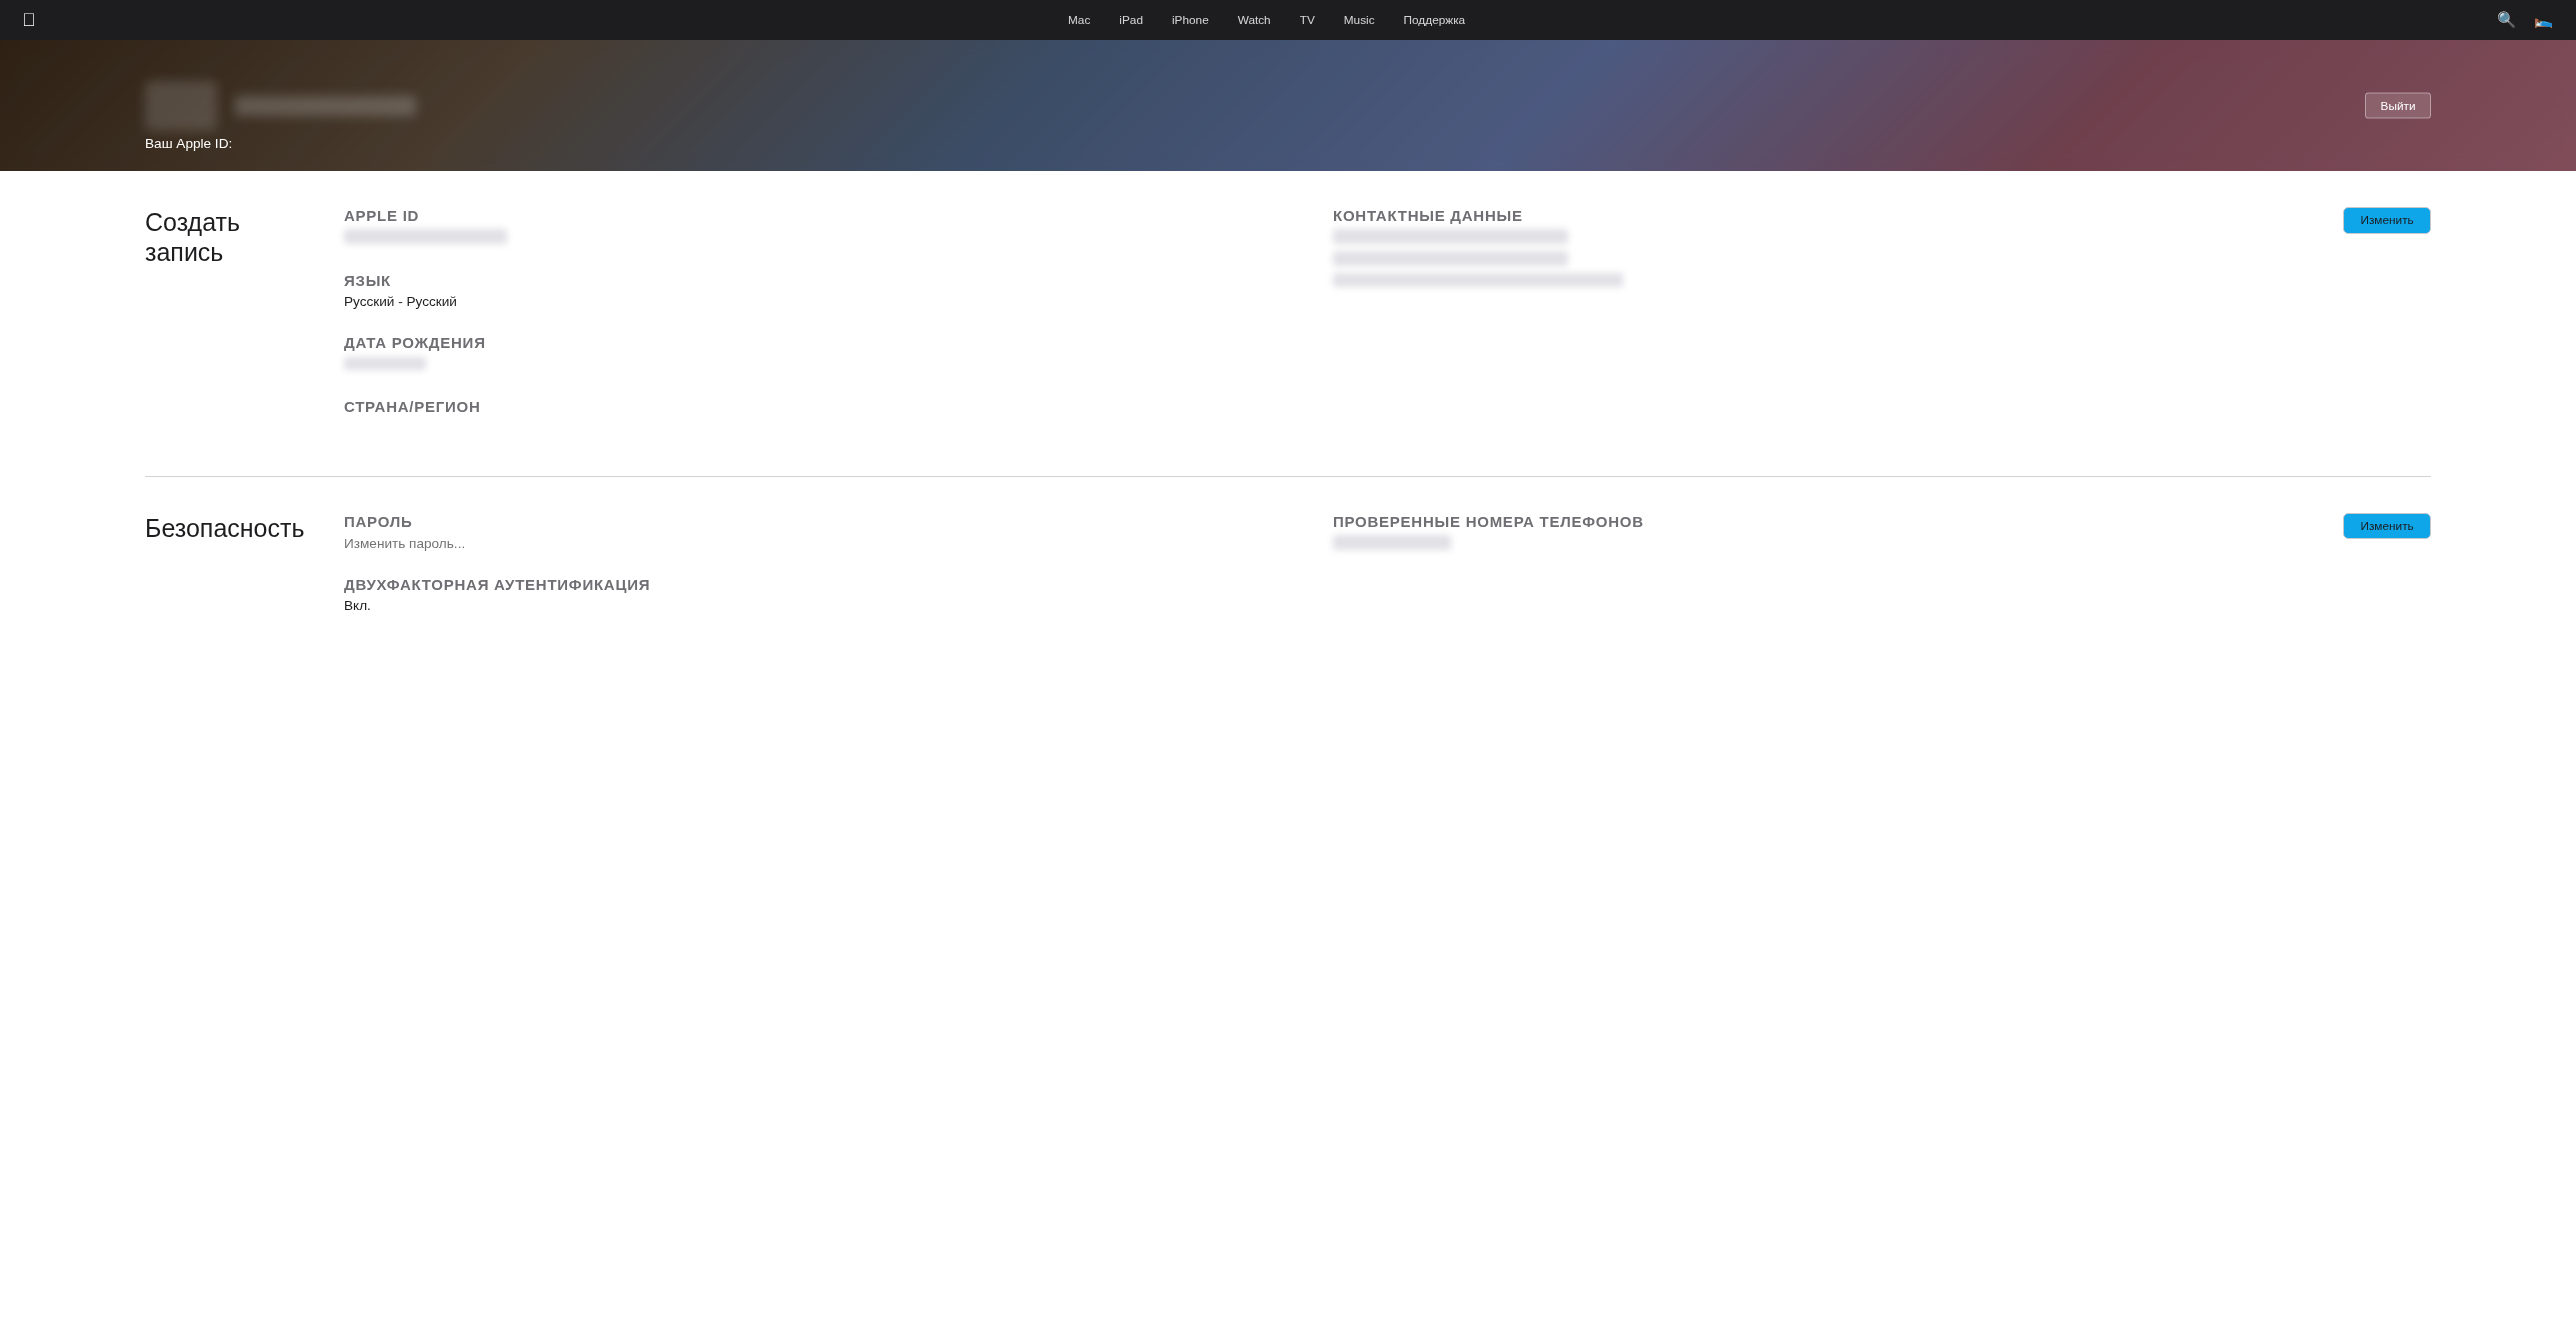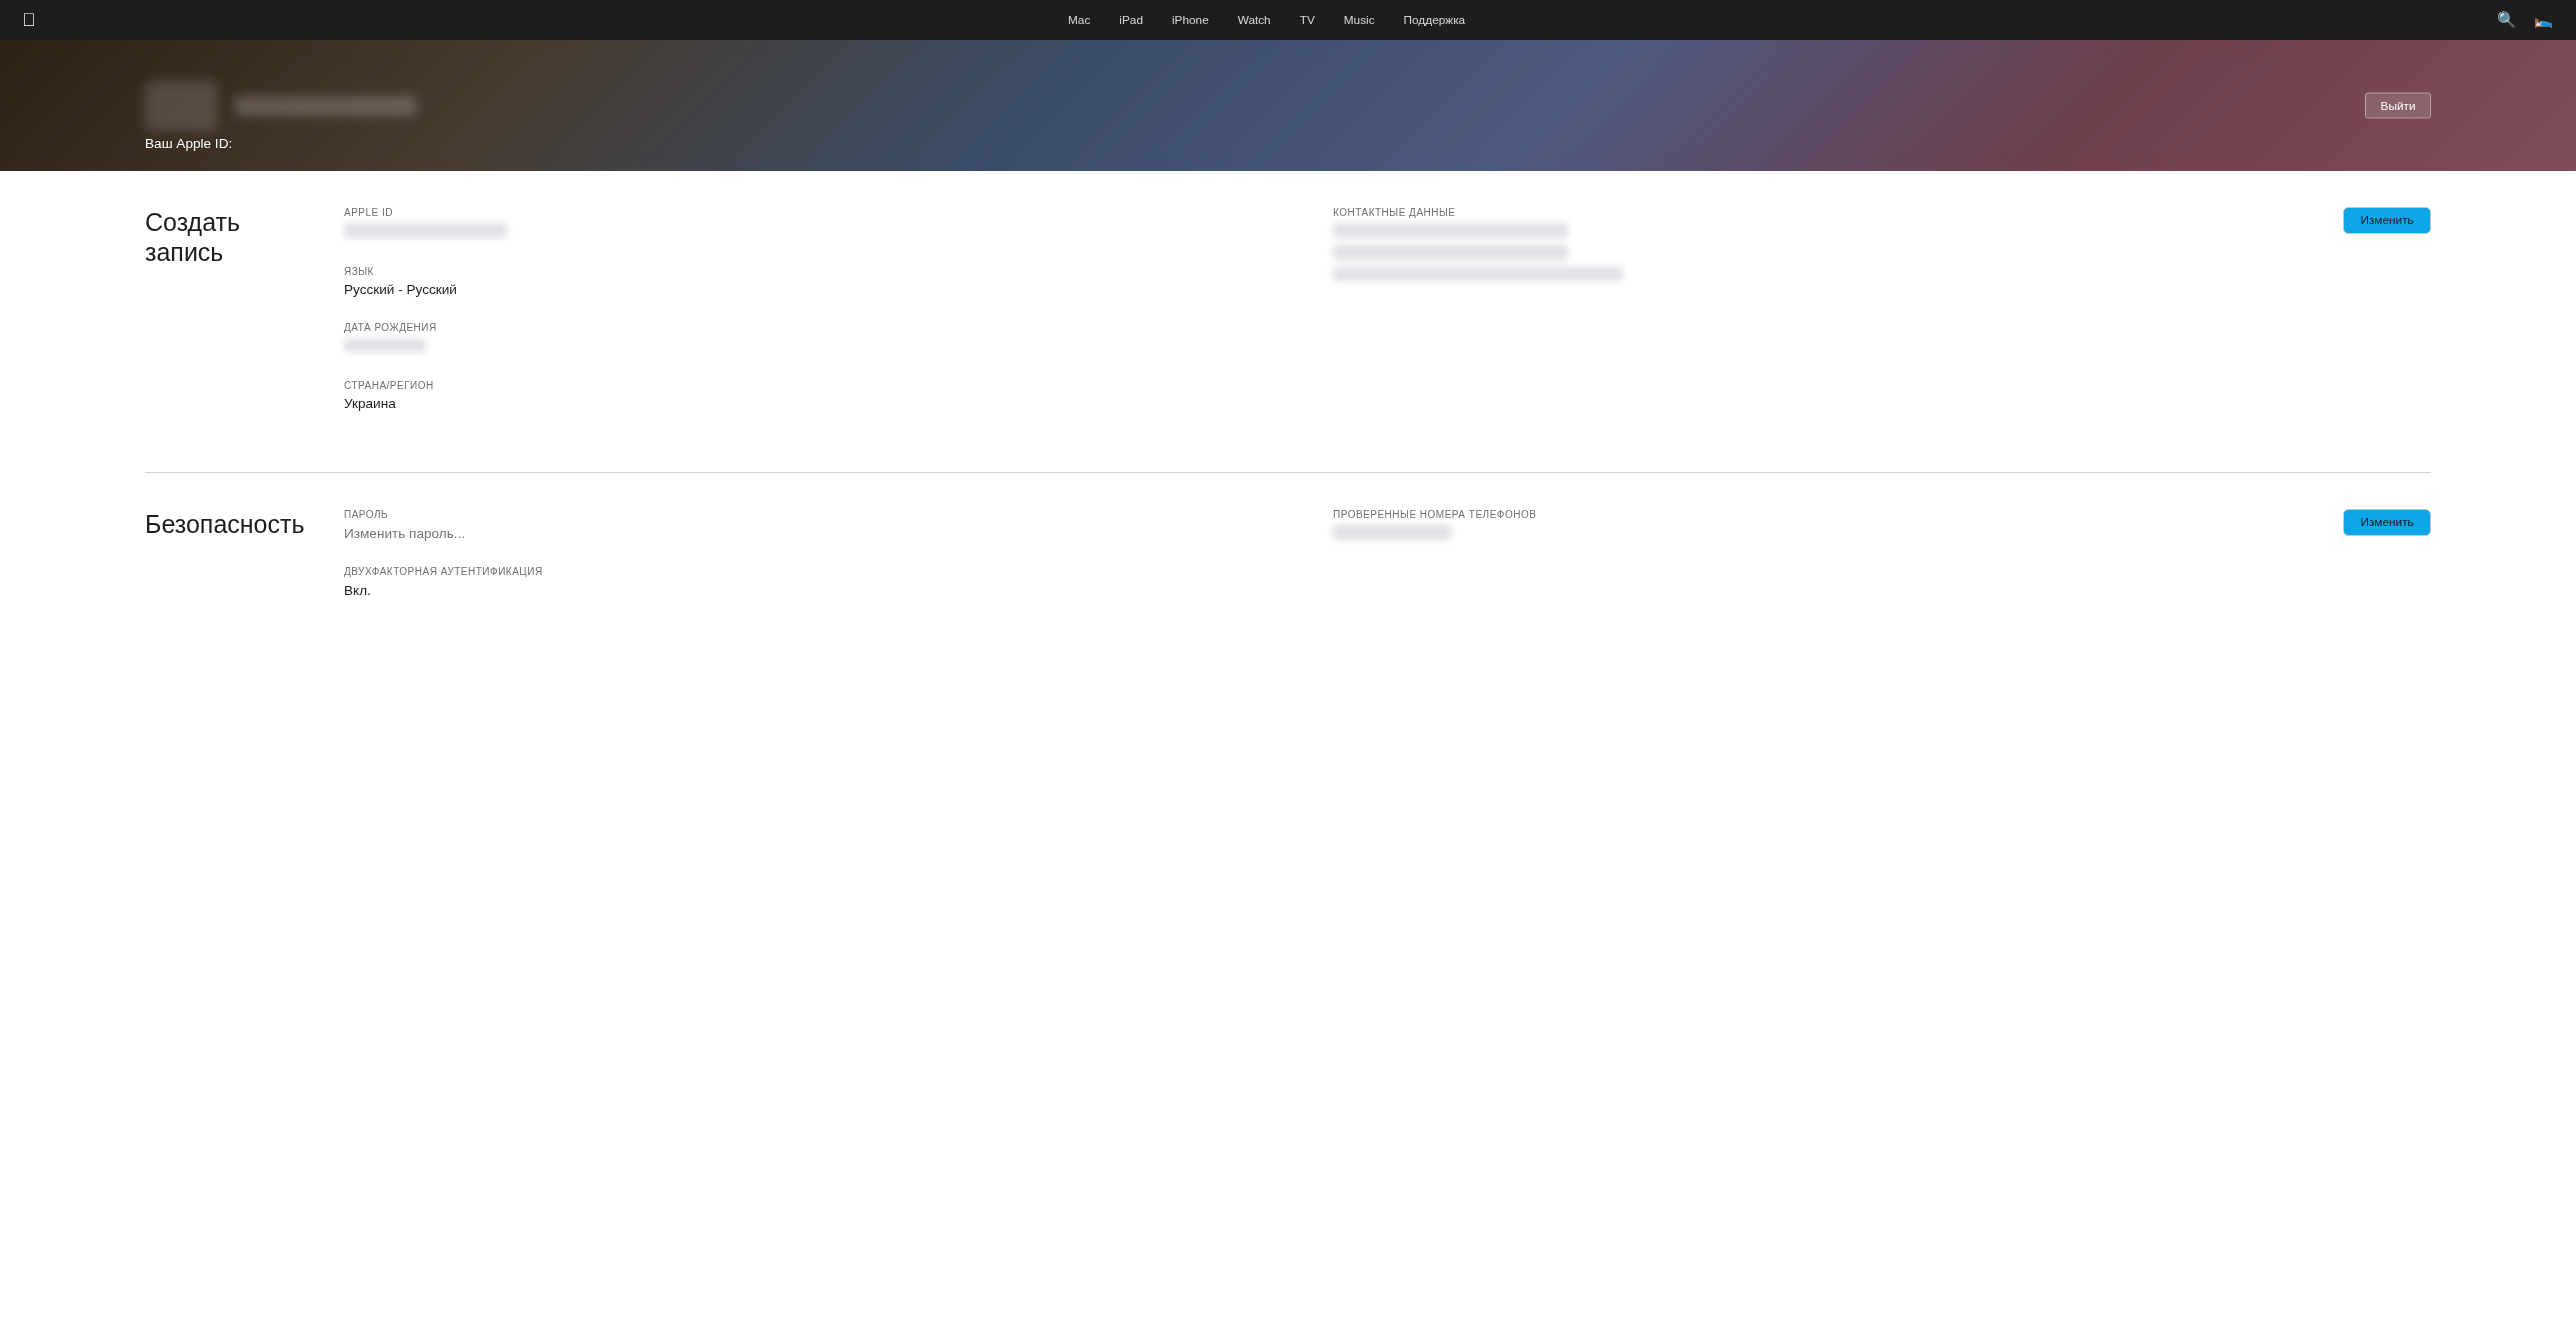--- a/index.html
+++ b/index.html
@@ -99,26 +99,26 @@
       line-height: 1.2;
     }
     .section-body {
       flex: 1;
       display: flex;
       gap: 54px;
     }
     .section-col { flex: 1; }
     .field { margin-bottom: 25px; }
     .field-label {
-      font-size: 10px;
+      font-size: 15px;
       color: #6e6e73;
       text-transform: uppercase;
       letter-spacing: 0.05em;
       margin-bottom: 5.4px;
-      font-weight: 400;
+      font-weight: 700;
     }
     .field-value {
       font-size: 13.6px;
       color: #1d1d1f;
     }
     .field-value-blurred {
       display: inline-block;
       width: 163px;
       height: 14.5px;
       background: #e0e0e5;
@@ -232,21 +232,20 @@
         <div class="field">
           <div class="field-label">ЯЗЫК</div>
           <div class="field-value">Русский - Русский</div>
         </div>
         <div class="field">
           <div class="field-label">ДАТА РОЖДЕНИЯ</div>
           <span class="field-value-blurred-sm"></span>
         </div>
         <div class="field">
           <div class="field-label">СТРАНА/РЕГИОН</div>
-          <div class="field-value">Украина</div>
         </div>
       </div>
 
       <div class="section-col">
         <div class="field">
           <div class="field-label">КОНТАКТНЫЕ ДАННЫЕ</div>
           <div class="field-value-blurred-wide"></div>
           <div class="field-value-blurred-wide"></div>
           <div class="field-value-blurred-wide" style="width:290px;"></div>
         </div>

